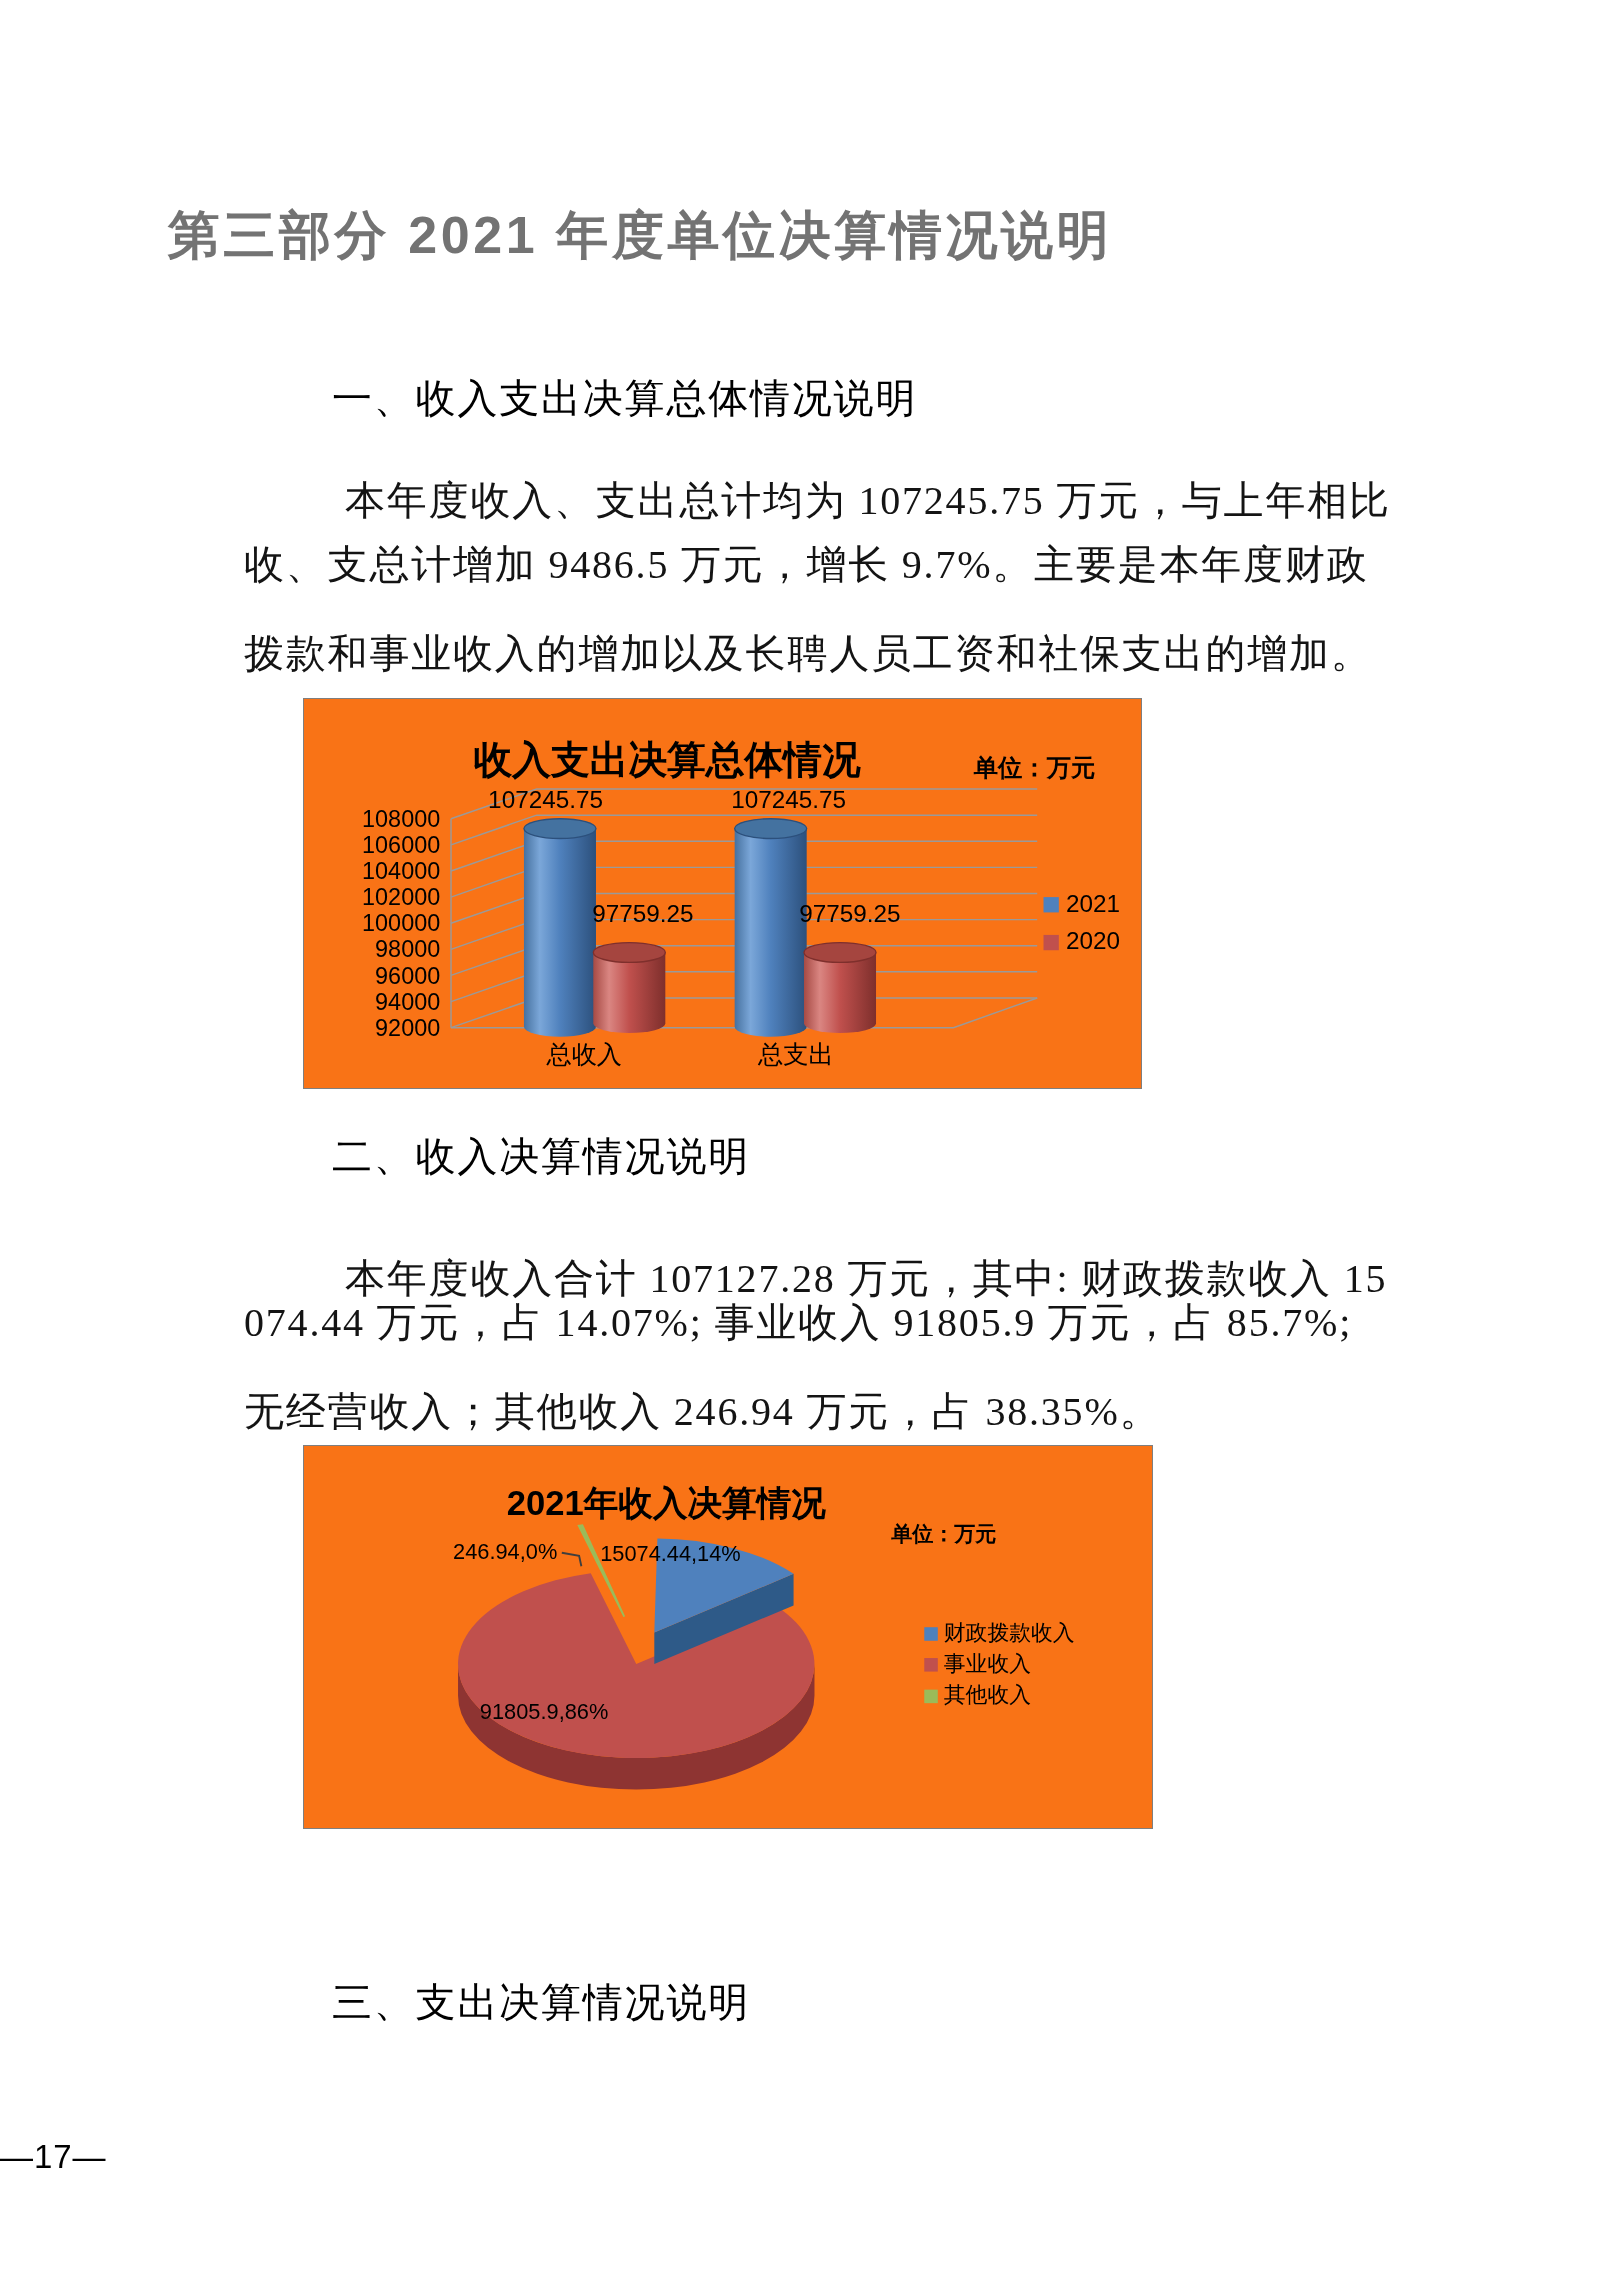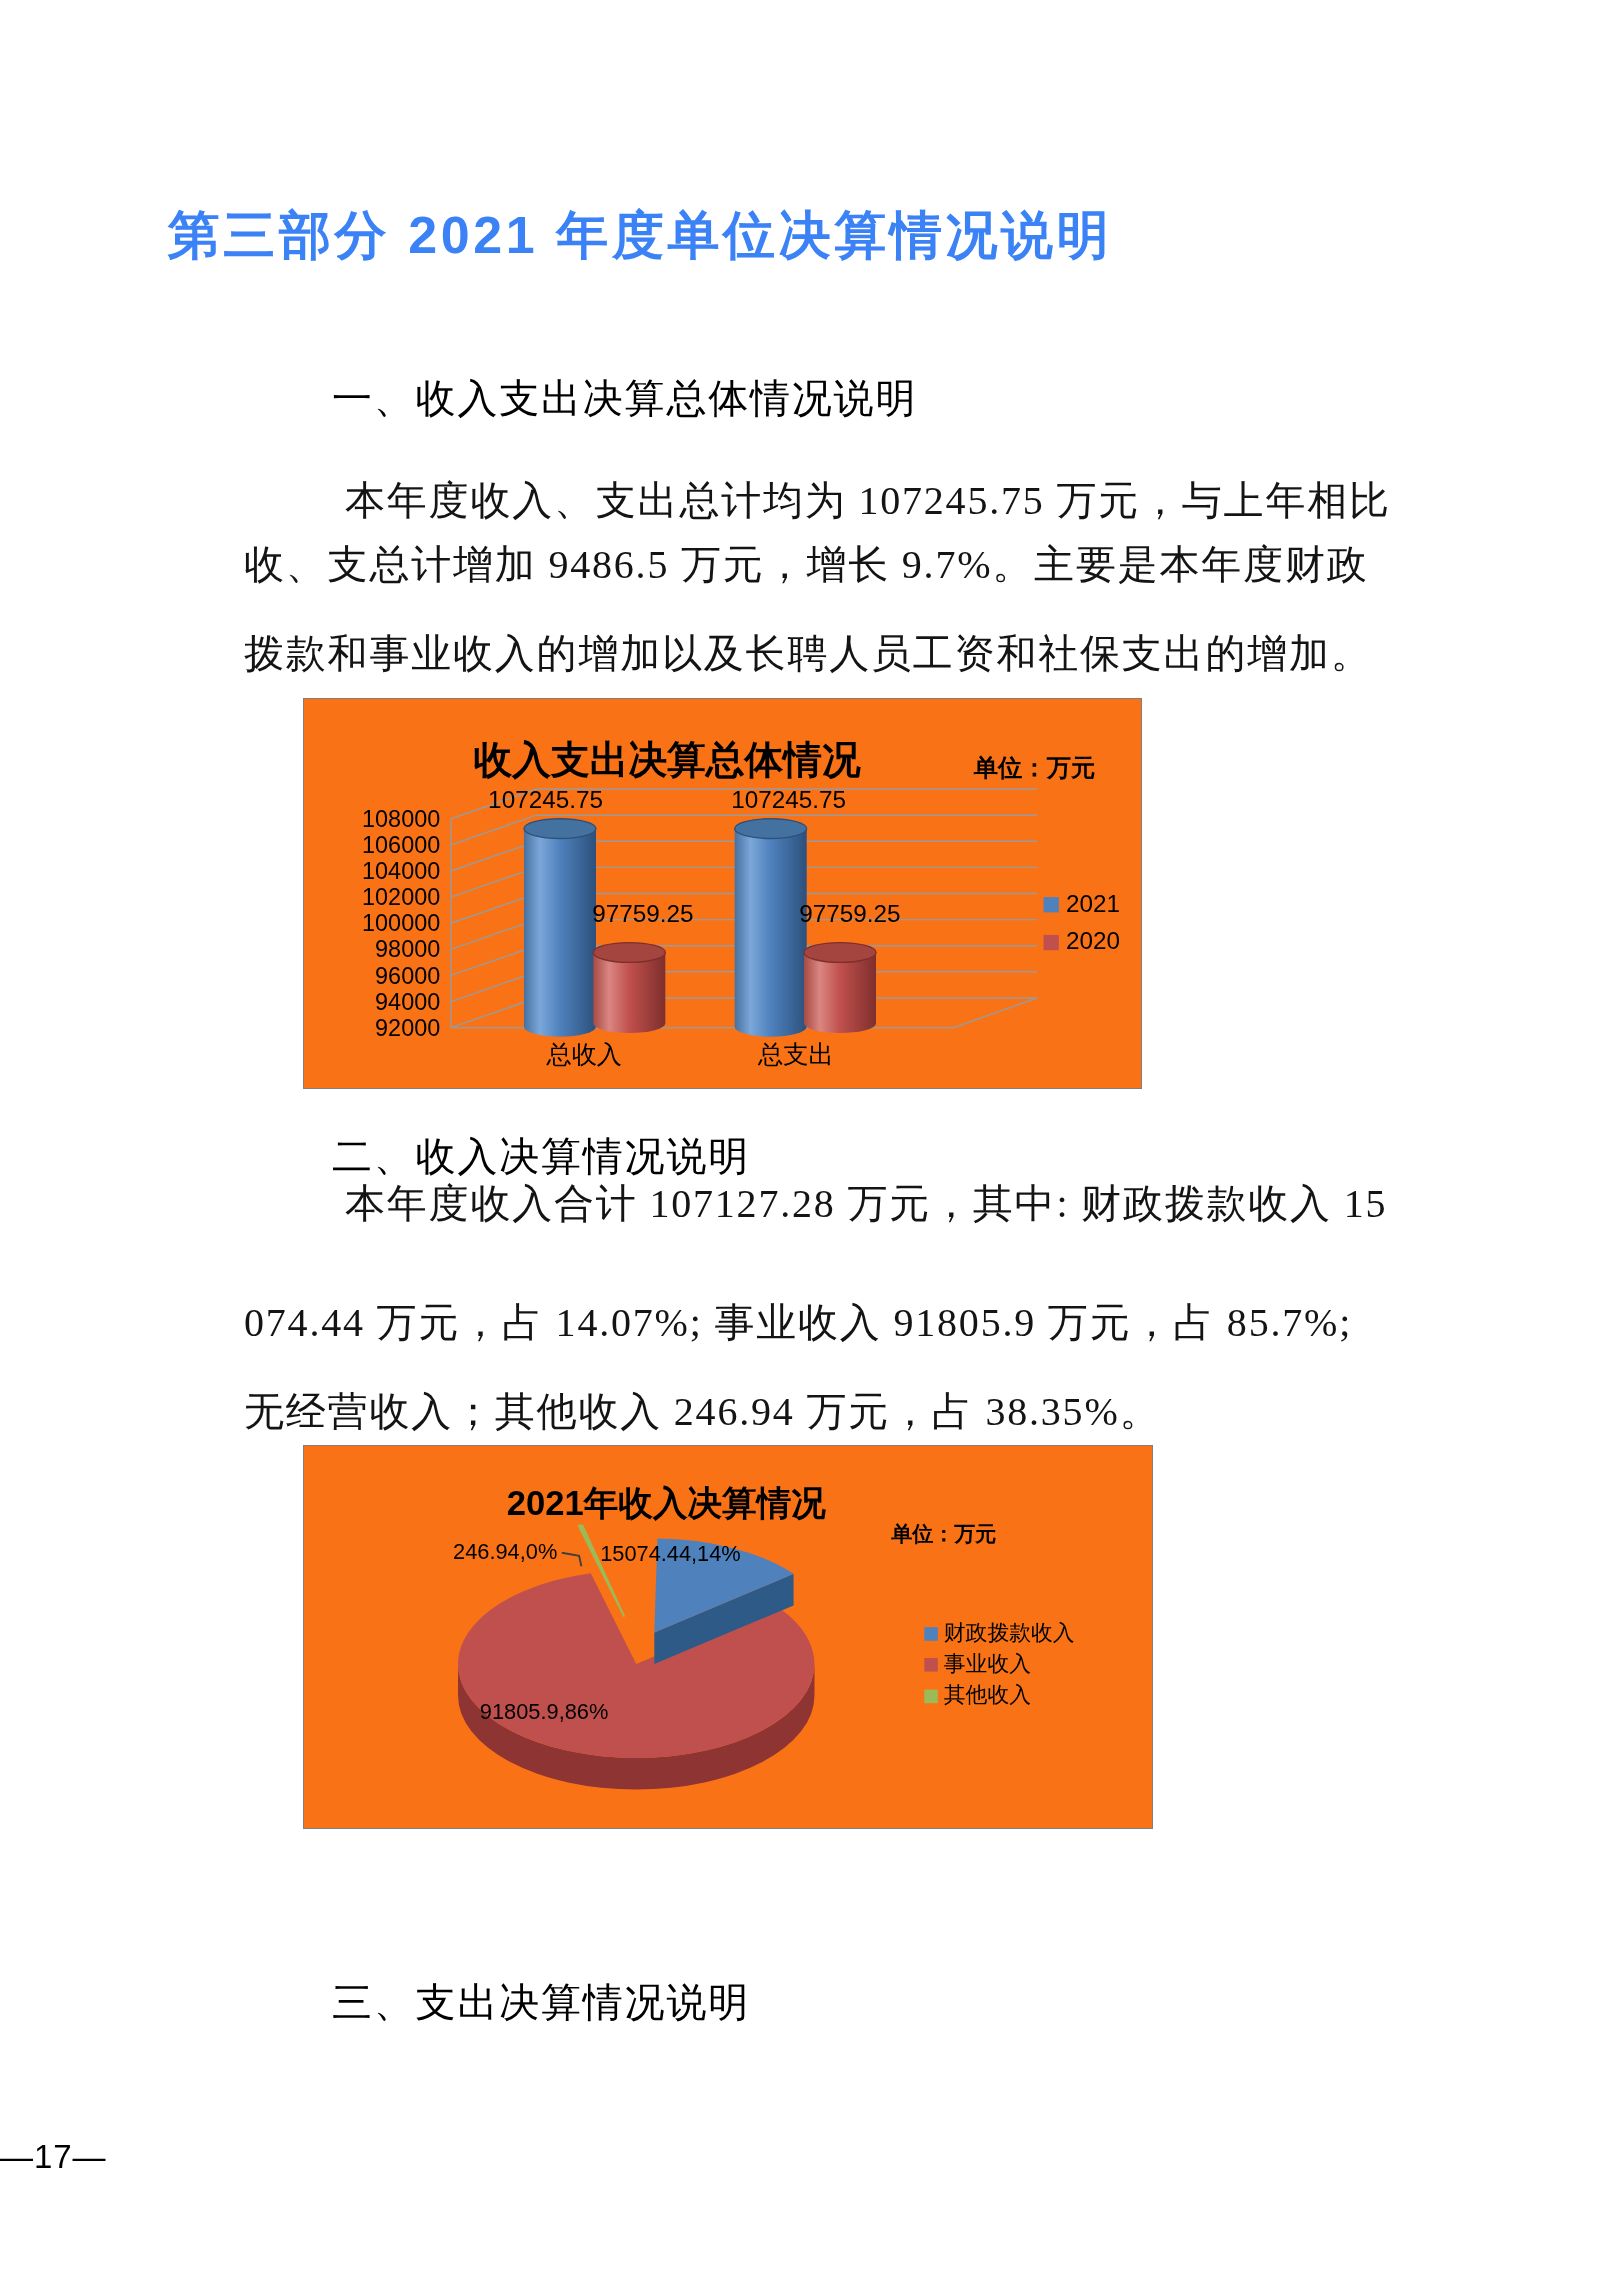--- a/index.html
+++ b/index.html
@@ -5,38 +5,38 @@
   html,body{margin:0;padding:0;background:#e8e8e8;}
   #page{
     position:relative;width:1616px;height:2285px;background:#ffffff;
     margin:0 auto;overflow:hidden;
     font-family:"Liberation Serif", serif;color:#1a1a1a;
   }
   .nowrap{white-space:nowrap;}
   #main-title{
     position:absolute;top:201px;left:0;width:1280px;text-align:center;
     font-family:"Liberation Sans", sans-serif;font-weight:bold;
-    font-size:52px;letter-spacing:3.6px;color:#3b82f6;
+    font-size:52px;letter-spacing:3.6px;color:#737373;
   }
   .sec-heading{
     position:absolute;left:332px;
     font-family:"Liberation Sans", sans-serif;font-weight:normal;
     font-size:40px;letter-spacing:1.8px;color:#000;white-space:nowrap;
   }
   #h-sec1{top:371px;}
   #h-sec2{top:1129px;}
   #h-sec3{top:1975px;}
   .bodyline{
     position:absolute;font-size:40px;letter-spacing:1.8px;white-space:nowrap;
     font-family:"Liberation Serif", serif;color:#141414;
   }
   #p1-l1{top:473px;left:345px;text-align:center;}
   #p1-l2{top:537px;left:244px;}
   #p1-l3{top:626px;left:244px;}
-  #p2-l1{top:1176px;left:345px;}
+  #p2-l1{top:1251px;left:345px;}
   #p2-l2{top:1295px;left:244px;}
   #p2-l3{top:1384px;left:244px;}
   .chartbox{
     position:absolute;background:#f97316;border:1.8px solid #7f7f7f;box-sizing:border-box;
   }
   #bar-box{left:303px;top:698px;width:839px;height:391px;}
   #pie-box{left:303px;top:1445px;width:850px;height:384px;}
   .chartbox svg{display:block;width:100%;height:100%;}
   #page-number{
     position:absolute;top:2138px;left:0;width:1296px;text-align:left;

